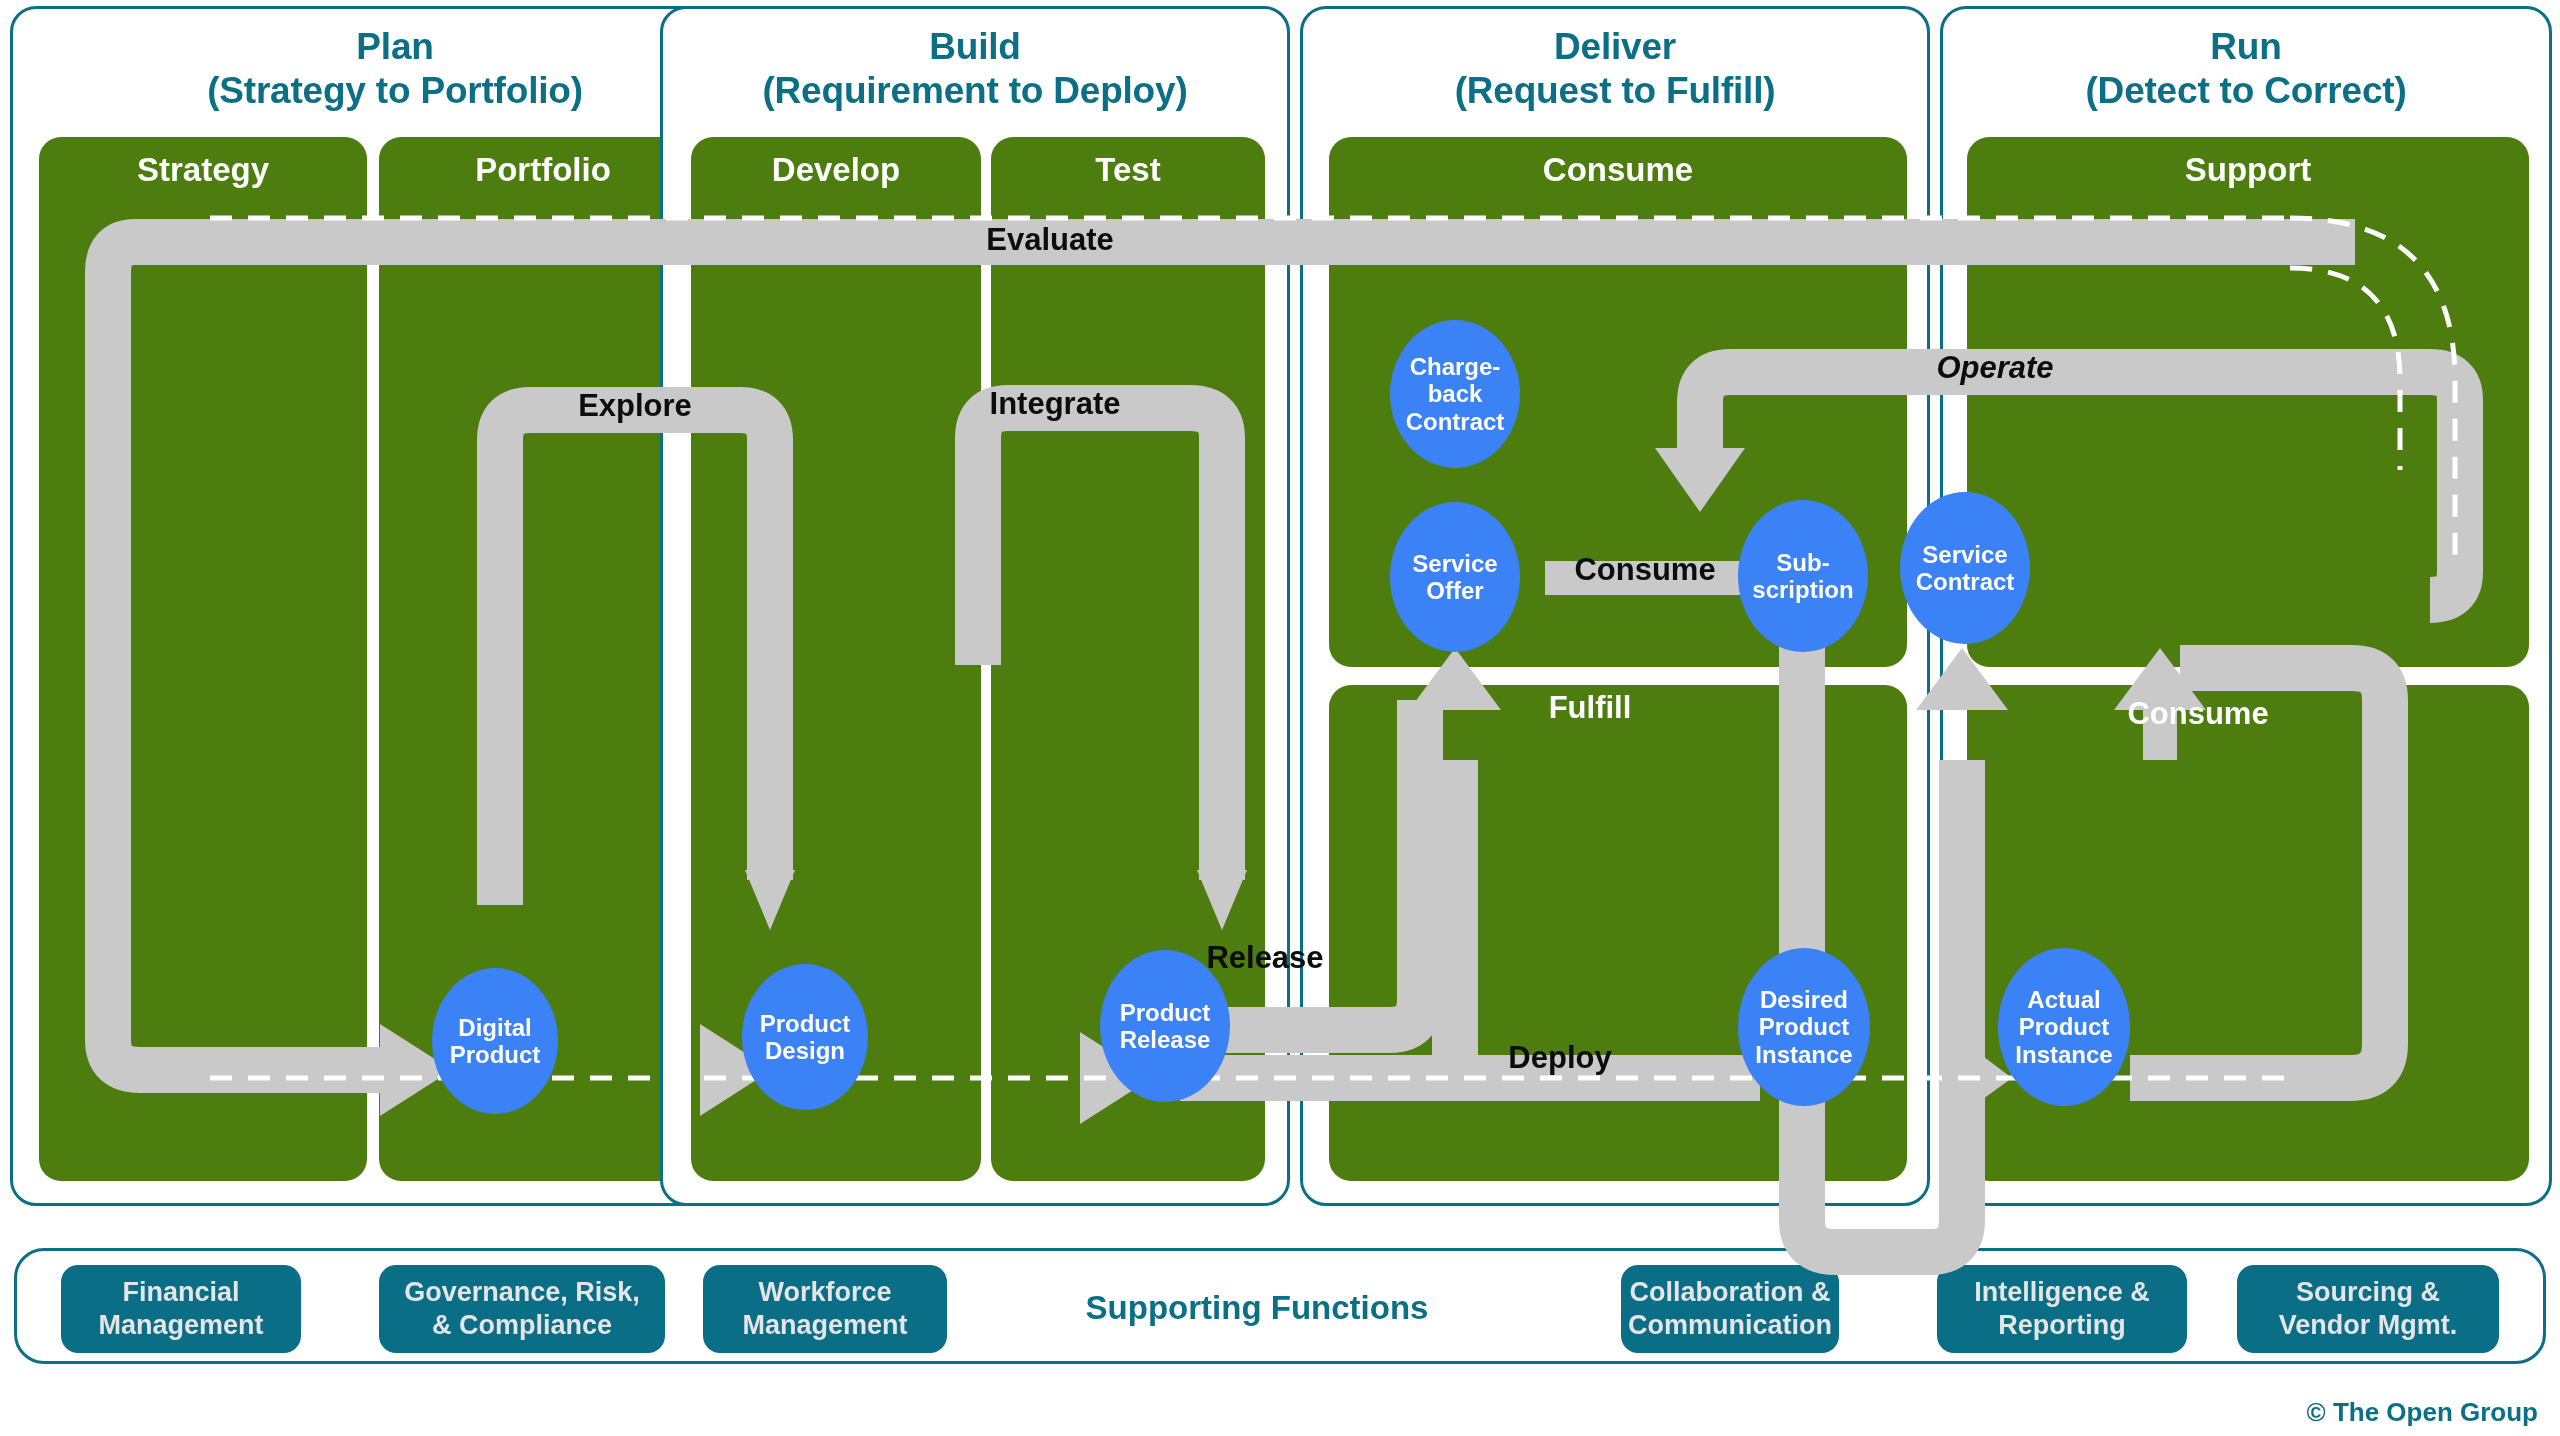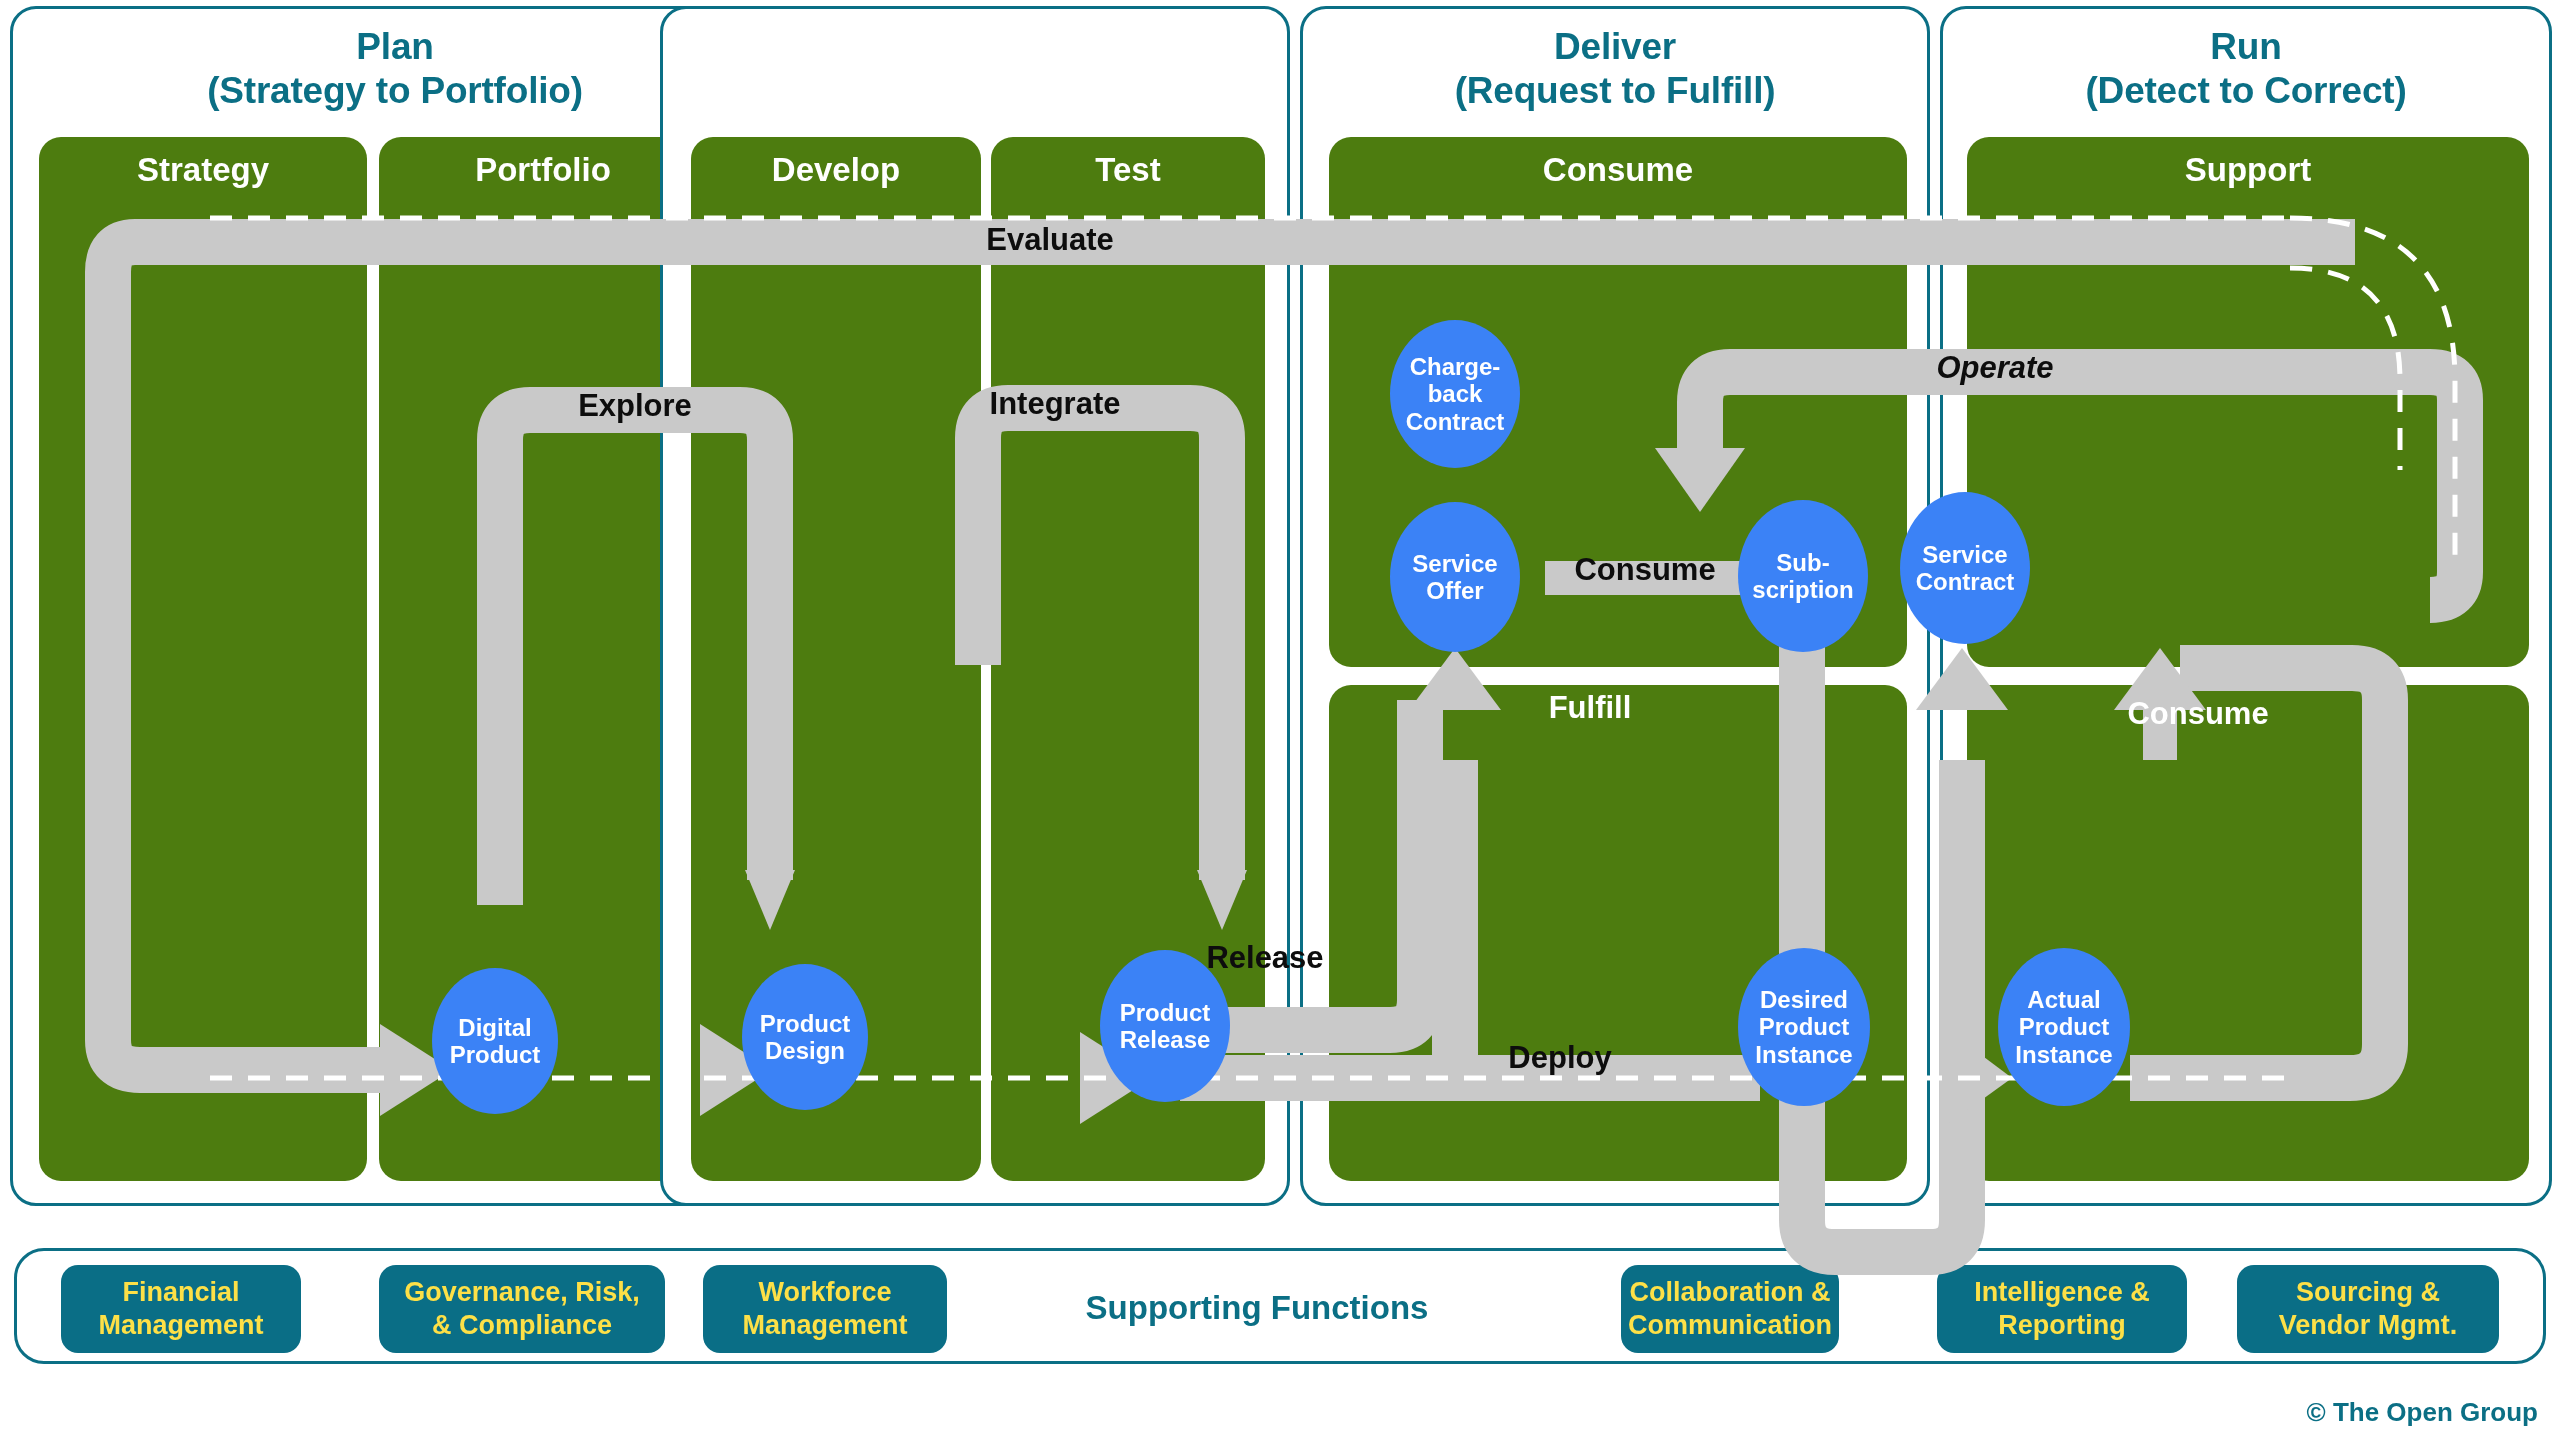--- a/index.html
+++ b/index.html
@@ -59,21 +59,21 @@
     color:#0b6f85;
     font-weight:bold;
     font-size:33px;
     text-align:center;
     white-space:nowrap;
   }
   .sf-chip{
     position:absolute;
     background:#0a6e86;
     border-radius:17px;
-    color:#fde047;
+    color:#e5e5e5;
     font-weight:bold;
     font-size:27px;
     line-height:1.22;
     text-align:center;
     display:flex;align-items:center;justify-content:center;
     box-sizing:border-box;
     padding:2px 6px;
   }
   .sf-chip span{display:block;}
 
@@ -130,20 +130,24 @@
     </div>
     <div class="stagebox" style="left:26px;top:128px;width:328px;height:1044px;">
       <div class="lbl">Strategy</div>
     </div>
     <div class="stagebox" style="left:366px;top:128px;width:328px;height:1044px;">
       <div class="lbl">Portfolio</div>
     </div>
   </div>
 
   <div class="phase" style="left:660px;top:6px;width:630px;height:1200px;">
+    <div class="phase-title">
+      <span>Build</span>
+      <span class="l2">(Requirement to Deploy)</span>
+    </div>
     <div class="stagebox" style="left:28px;top:128px;width:290px;height:1044px;">
       <div class="lbl">Develop</div>
     </div>
     <div class="stagebox" style="left:328px;top:128px;width:274px;height:1044px;">
       <div class="lbl">Test</div>
     </div>
   </div>
 
   <div class="phase" style="left:1300px;top:6px;width:630px;height:1200px;">
     <div class="phase-title">

